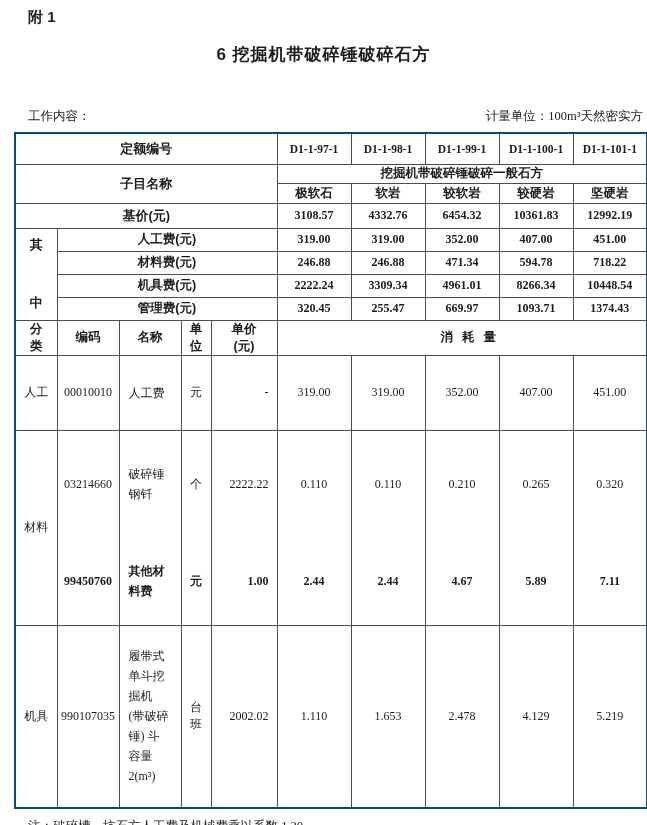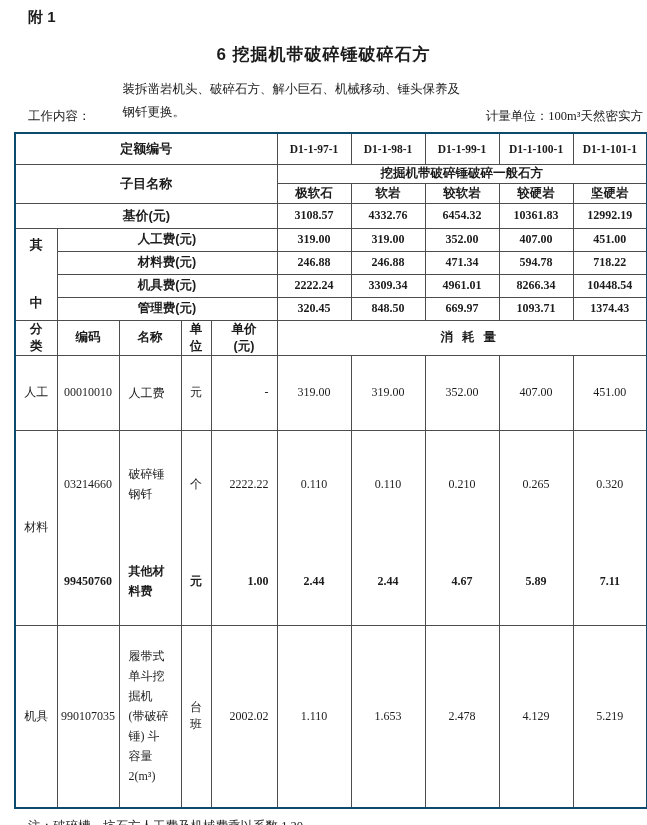--- a/index.html
+++ b/index.html
@@ -57,24 +57,20 @@
 
 <div>
 
   <div class="appendix">附 1</div>
 
   <div class="title">6 挖掘机带破碎锤破碎石方</div>
 
   <div class="workrow">
     <div class="workleft">
       <span class="worklabel">工作内容：</span>
-      <div class="worklines">
-        <div>装拆凿岩机头、破碎石方、解小巨石、机械移动、锤头保养及</div>
-        <div>钢钎更换。</div>
-      </div>
     </div>
     <div class="unitlabel">计量单位：100m³天然密实方</div>
   </div>
 
   <table class="quota">
     <colgroup>
       <col style="width:42px">
         <col style="width:62px">
         <col style="width:62px">
       <col style="width:30px">
@@ -147,21 +143,21 @@
       <td class="b num">2222.24</td>
       <td class="b num">3309.34</td>
       <td class="b num">4961.01</td>
       <td class="b num">8266.34</td>
       <td class="b num">10448.54</td>
     </tr>
 
     <tr class="r-fee">
       <td colspan="4" class="hdr2">管理费(元)</td>
       <td class="b num">320.45</td>
-      <td class="b num">848.50</td>
+      <td class="b num">255.47</td>
       <td class="b num">669.97</td>
       <td class="b num">1093.71</td>
       <td class="b num">1374.43</td>
     </tr>
 
     <tr class="r-cols">
       <td class="hdr2 pre">分
 类</td>
       <td class="hdr2">编码</td>
       <td class="hdr2">名称</td>

